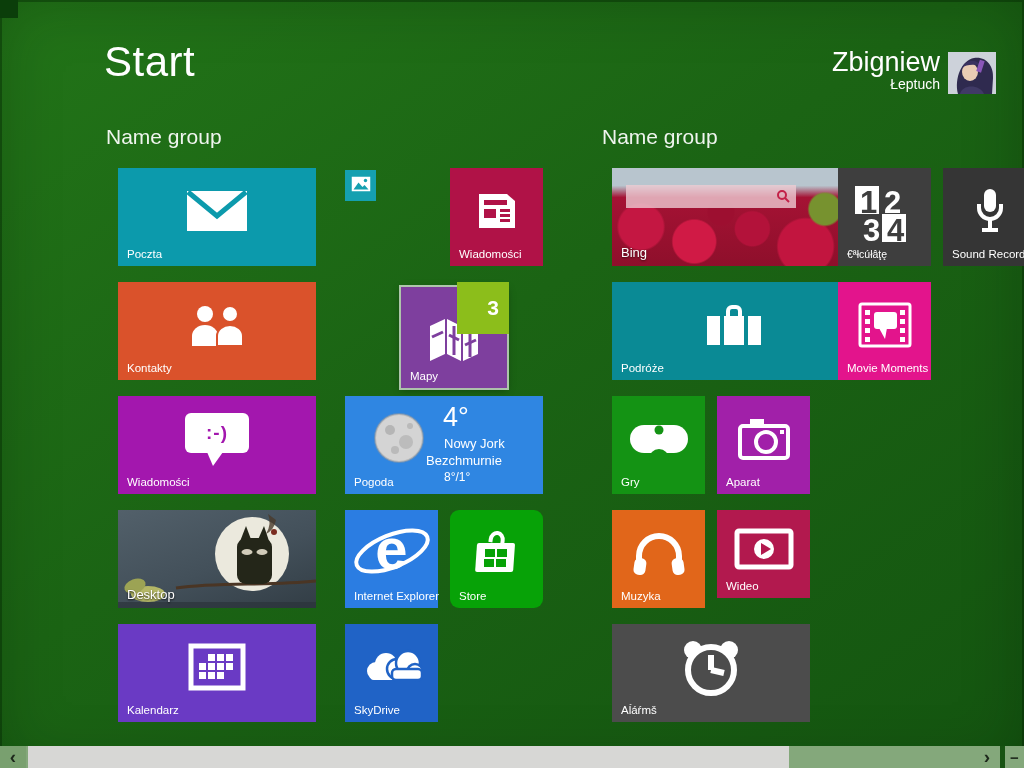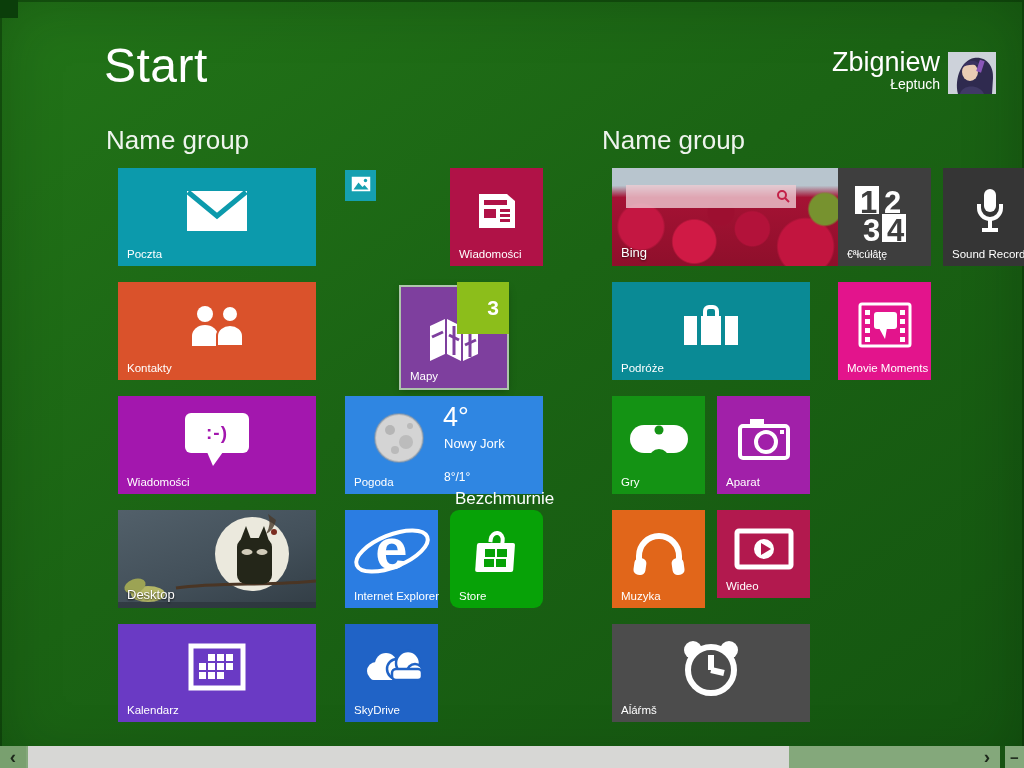--- a/index.html
+++ b/index.html
@@ -1,28 +1,28 @@
 <!DOCTYPE html>
 <html><head>
 <meta charset="utf-8">
 <style>
   html,body{margin:0;padding:0;width:1024px;height:768px;overflow:hidden;
     font-family:"Liberation Sans","DejaVu Sans",sans-serif;}
   body{position:relative;
     background:linear-gradient(145deg,#227418 0%,#1b6414 45%,#145510 100%);
     box-shadow:inset 0 0 0 2px rgba(0,30,0,.35), inset 0 0 60px rgba(0,20,0,.25);}
   .corner-sq{position:absolute;left:0;top:0;width:18px;height:18px;background:#0b3e0a;}
-  .start-title{position:absolute;left:104px;top:38px;font-size:48px;font-weight:300;
+  .start-title{position:absolute;left:104px;top:38px;font-size:42px;font-weight:300;
     color:#fff;letter-spacing:.5px;}
   .user-block{position:absolute;right:84px;top:48px;text-align:right;color:#fff;cursor:default;}
   .user-first{font-size:27px;font-weight:300;line-height:28px;}
   .user-last{font-size:14px;font-weight:400;line-height:16px;}
   .avatar{position:absolute;left:948px;top:52px;width:48px;height:42px;overflow:hidden;
     background:#c9ced6;}
-  .group-label{position:absolute;font-size:26px;font-weight:300;color:rgba(255,255,255,.93);}
+  .group-label{position:absolute;font-size:21px;font-weight:300;color:rgba(255,255,255,.93);}
   #g-left{left:106px;top:125px;} #g-right{left:602px;top:125px;}
 
   .tile{position:absolute;background:var(--tile,#555);cursor:pointer;}
   .lbl{position:absolute;left:9px;bottom:6px;font-size:11.5px;color:#fff;white-space:nowrap;}
   .ic{position:absolute;left:50%;top:44%;transform:translate(-50%,-50%);}
 
   
   #t-poczta{left:118px;top:168px;width:198px;height:98px;}
   #t-photos{left:345px;top:170px;width:31px;height:31px;}
   #t-news{left:450px;top:168px;width:93px;height:98px;}
@@ -42,21 +42,21 @@
     background:
       radial-gradient(circle at 88% 42%, #77922f 0 7%, rgba(0,0,0,0) 8%),
       radial-gradient(circle at 12% 60%, #c41742 0 10%, rgba(0,0,0,0) 11%),
       radial-gradient(circle at 34% 75%, #d01a45 0 12%, rgba(0,0,0,0) 13%),
       radial-gradient(circle at 58% 62%, #b3123a 0 11%, rgba(0,0,0,0) 12%),
       radial-gradient(circle at 80% 80%, #c2153f 0 13%, rgba(0,0,0,0) 14%),
       radial-gradient(circle at 45% 45%, #9d0f30 0 9%, rgba(0,0,0,0) 10%),
       linear-gradient(#b8c5ce 0 18%, #a51234 30%, #8e0f2b 100%); padding-left: 44px;}
   #t-calc{left:838px;top:168px;width:93px;height:98px;}
   #t-soundrec{left:943px;top:168px;width:93px;height:98px;}
-  #t-podroze{left:612px;top:282px;width:198px;height:98px;}
+  #t-podroze{left:612px;top:282px;width:198px;height:98px;padding-left:46px;}
   #t-movie{left:838px;top:282px;width:93px;height:98px;}
   #t-gry{left:612px;top:396px;width:93px;height:98px;}
   #t-aparat{left:717px;top:396px;width:93px;height:98px;}
   #t-muzyka{left:612px;top:510px;width:93px;height:98px;}
   #t-wideo{left:717px;top:510px;width:93px;height:88px;}
   #t-alarms{left:612px;top:624px;width:198px;height:98px;}
 
   
   .badge{position:absolute;right:-2px;top:-5px;width:52px;height:52px;
     display:flex;align-items:center;justify-content:flex-end;padding-right:10px;box-sizing:border-box;
@@ -66,21 +66,21 @@
     width:64px;height:40px;background:#fff;border-radius:6px;
     display:flex;align-items:center;justify-content:center;}
   .bubble:after{content:"";position:absolute;left:22px;bottom:-13px;
     border:0 solid transparent;border-left-width:6px;border-right-width:10px;
     border-top:14px solid #fff;}
   .emoticon{color:var(--tile);font-weight:700;font-size:19px;letter-spacing:1px;}
   
   .wx-moon{position:absolute;left:28px;top:16px;}
   .wx-temp{position:absolute;left:98px;top:6px;font-size:27px;font-weight:300;color:#fff;}
   .wx-city{position:absolute;left:99px;top:40px;font-size:13px;color:#fff;}
-  .wx-cond{position:absolute;left:110px;top:57px;font-size:17px;color:#fff;margin-top:36px;}
+  .wx-cond{position:absolute;left:81px;top:57px;font-size:13px;color:#fff;}
   .wx-range{position:absolute;left:99px;top:74px;font-size:12px;color:#fff;}
   
   #t-desktop .lbl{text-shadow:0 1px 2px rgba(0,0,0,.8);font-size:13px;}
   
   .ie-wrap{position:absolute;left:50%;top:42%;transform:translate(-50%,-50%);width:84px;height:62px;}
   .ie-e{position:absolute;left:50%;top:50%;transform:translate(-50%,-54%);
     color:#fff;font-size:58px;font-weight:600;line-height:58px;}
   
   .digit{position:absolute;font-size:31px;font-weight:700;color:#fff;}
   .digit-box{position:absolute;background:#fff;}

